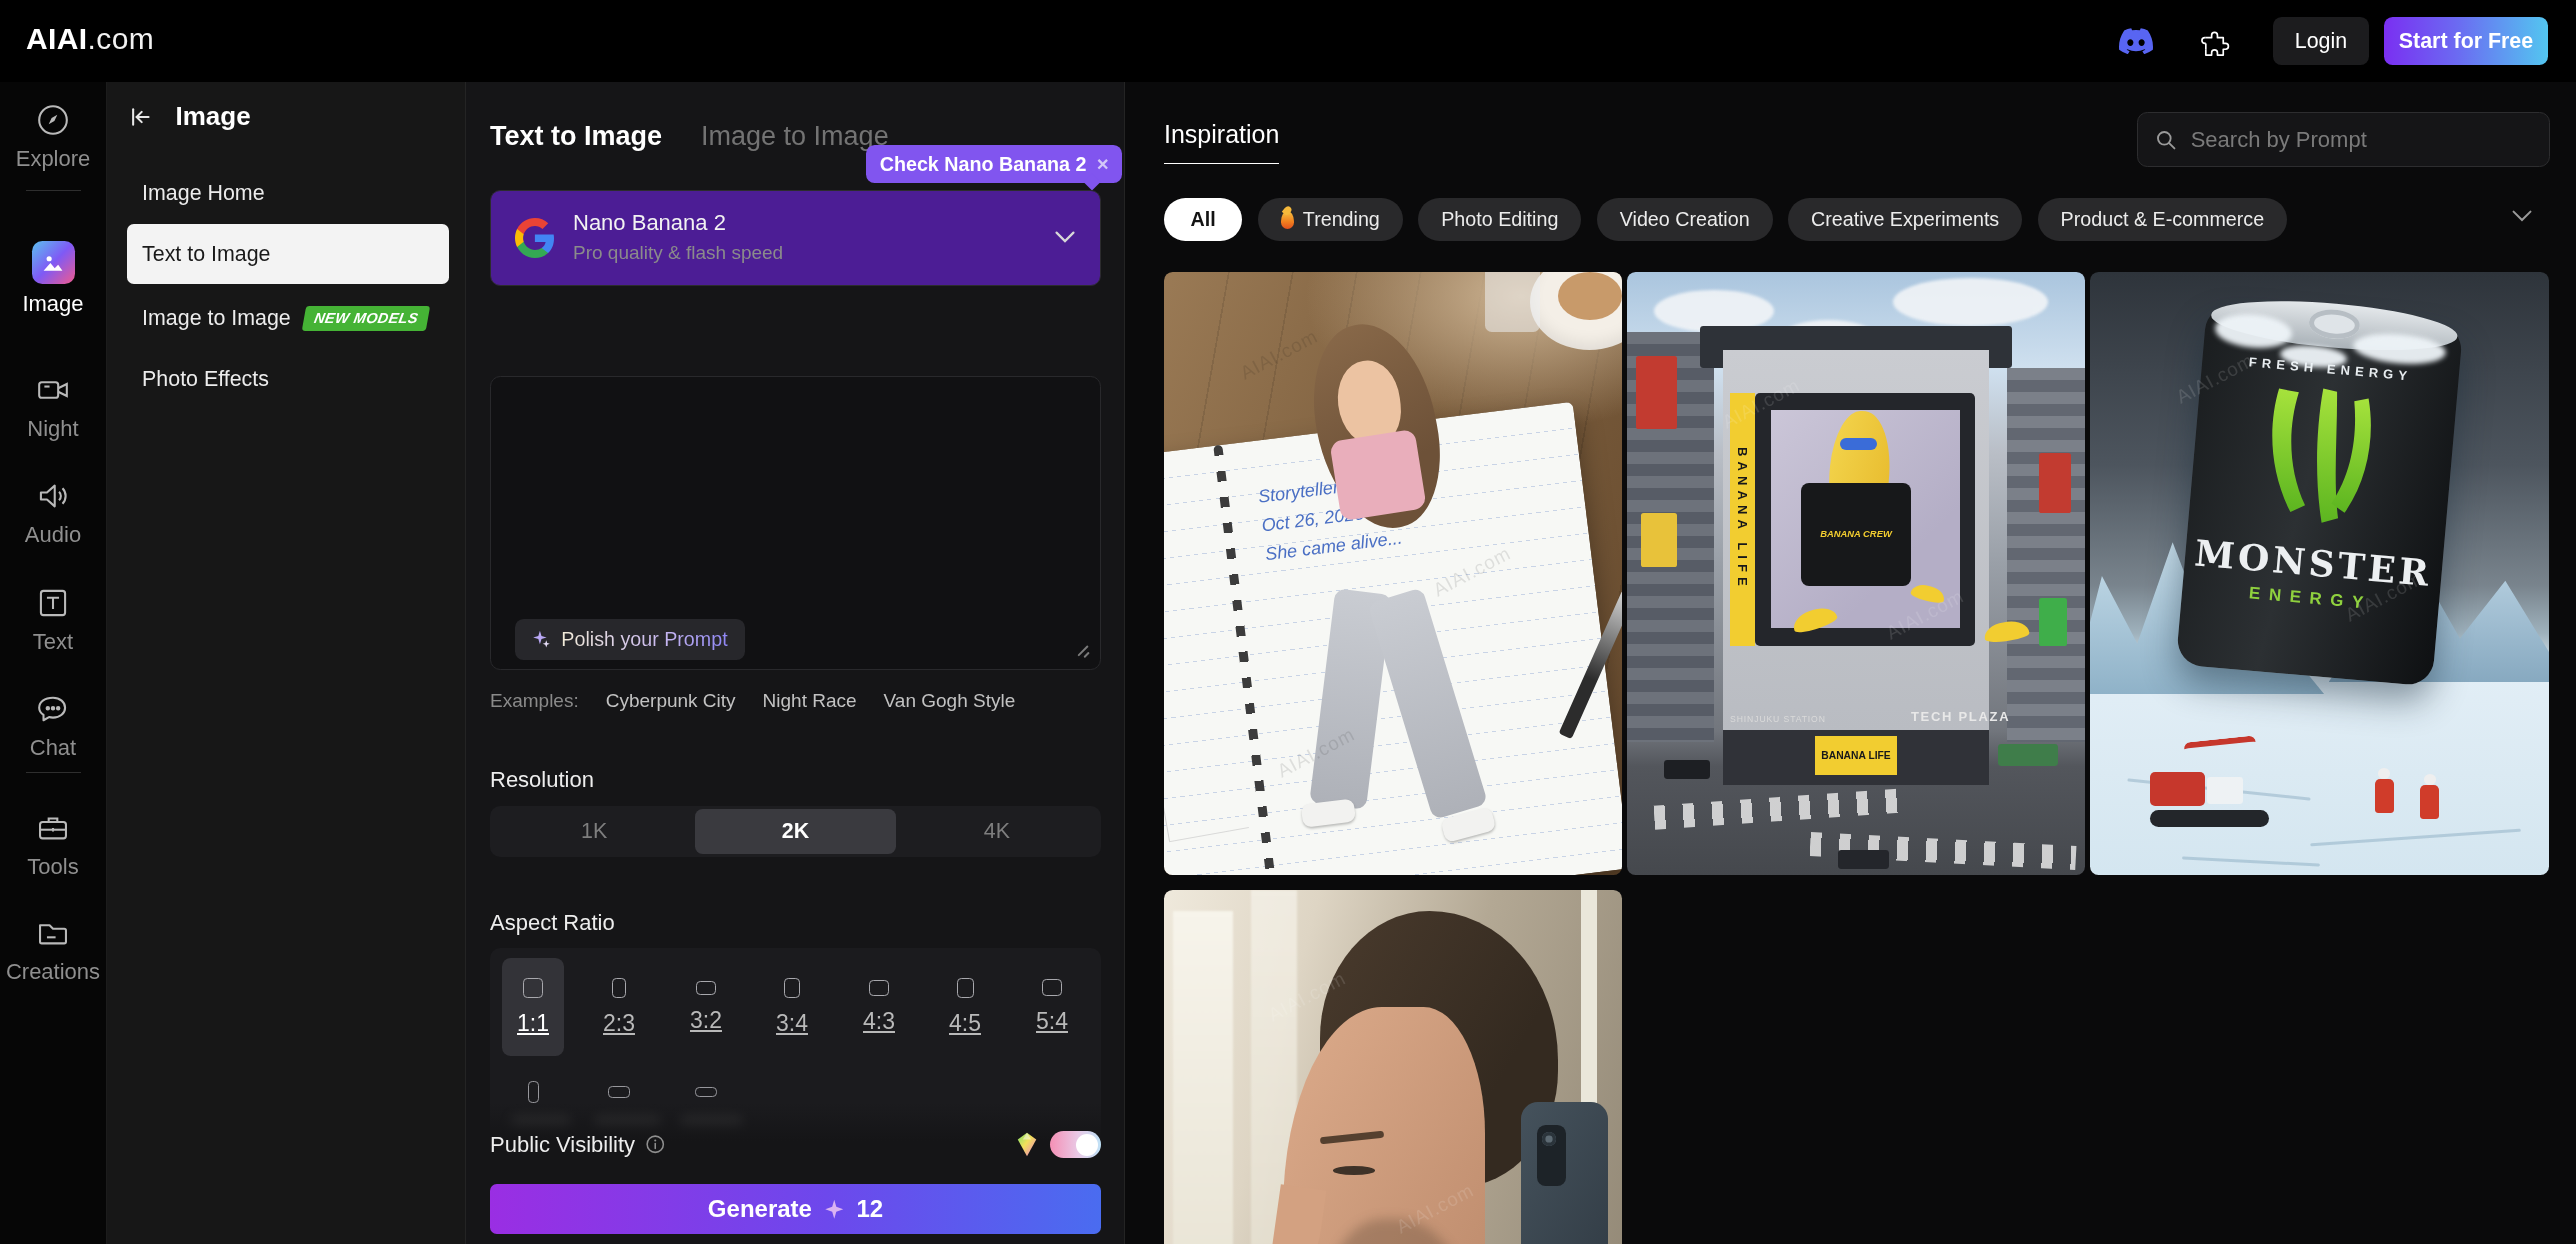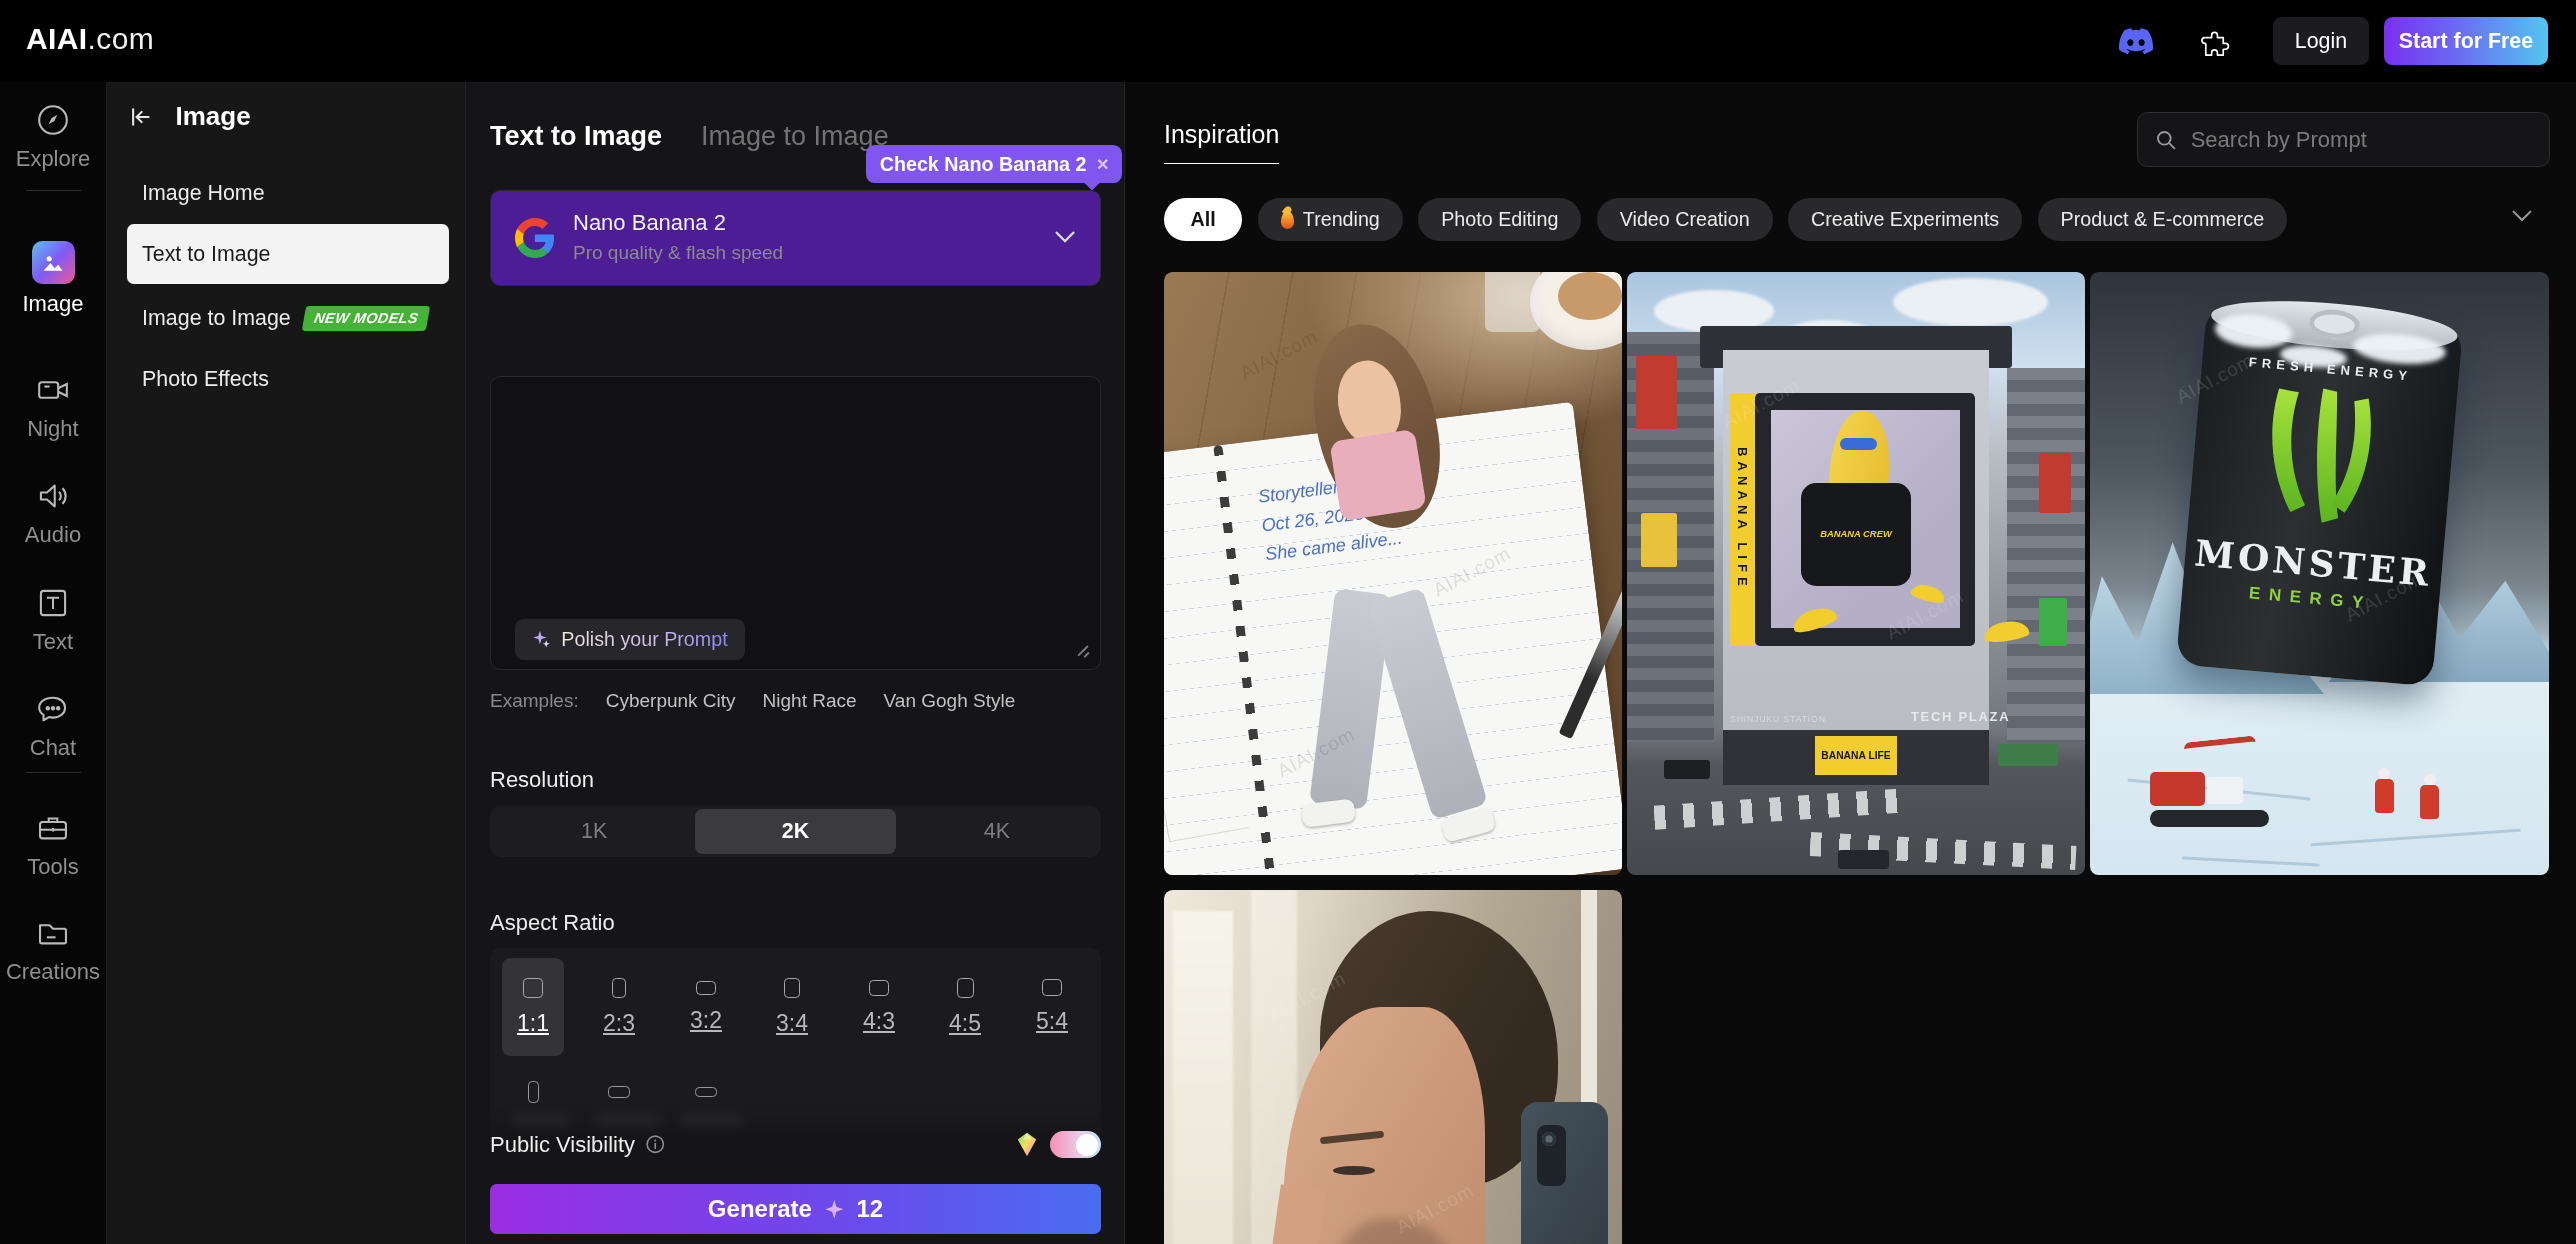--- a/index.html
+++ b/index.html
@@ -154,21 +154,21 @@
   .bld { position:absolute; background:repeating-linear-gradient(180deg,#6d727b 0 12px,#575c66 12px 24px); }
   .sign { position:absolute; border-radius:2.6px; }
   .ctr-bld { position:absolute; left:21%; top:13%; width:58%; height:63%; background:linear-gradient(180deg,#caccd1,#b9bcc2); }
   .ctr-top { position:absolute; left:16%; top:9%; width:68%; height:7%; background:#2e3238; border-radius:3.4px; }
   .bb-frame { position:absolute; left:28%; top:20%; width:48%; height:42%; background:#24262b; border-radius:5.1px; }
   .bb-inner { position:absolute; left:7%; top:7%; width:86%; height:86%; background:linear-gradient(135deg,#cbc6d8,#b4aec6 70%); }
   .bb-strip { position:absolute; left:22.5%; top:20%; width:5.5%; height:42%; background:#f2cd30; display:flex; align-items:center; justify-content:center; }
   .bb-strip span { writing-mode:vertical-rl; letter-spacing:5.1px; color:#17181a; font-weight:800; font-size:13px; }
   .banana-body { position:absolute; left:44%; top:23%; width:13%; height:22%; background:linear-gradient(100deg,#f3d44c,#e7ba2c);
                  border-radius:46% 54% 40% 60%; transform:rotate(6deg); }
-  .hoodie { position:absolute; left:38%; top:35%; width:24%; height:17%; background:#17181a; border-radius:15px;
+  .hoodie { position:absolute; left:38%; top:35%; width:24%; height:17%; background:#17181a; border-radius:8px;
             display:flex; align-items:center; justify-content:center; }
   .hoodie span { color:#f2cd30; font-weight:800; font-size:9.4px; font-style:italic; text-align:center; line-height:10.3px; }
   .shades { position:absolute; left:46.5%; top:27.5%; width:8%; height:12px; background:#3a6cd8; border-radius:6px; }
   .mini-banana { position:absolute; width:45px; height:19px; background:#f2cd30; border-radius:50% 50% 50% 50%/80% 80% 30% 30%; }
   .shop-band { position:absolute; left:21%; top:76%; width:58%; height:9%; background:#303238; }
   .shop-sign { position:absolute; left:41%; top:77%; width:18%; height:6.5%; background:#f2cd30; display:flex; flex-direction:column;
                align-items:center; justify-content:center; color:#17181a; font-weight:800; font-size:10.3px; line-height:11px; text-align:center; }
   .plaza { position:absolute; left:62%; top:72.5%; color:#e8e8e8; font-size:13px; letter-spacing:1.7px; font-weight:600; }
   .station-sign { position:absolute; left:22.5%; top:73.5%; color:#dadada; font-size:8.6px; letter-spacing:0.9px; line-height:9.4px; }
   .cross { position:absolute; height:24px; background:repeating-linear-gradient(90deg,#e6e6e6 0 11px, rgba(0,0,0,0) 11px 29px); opacity:.85; }

